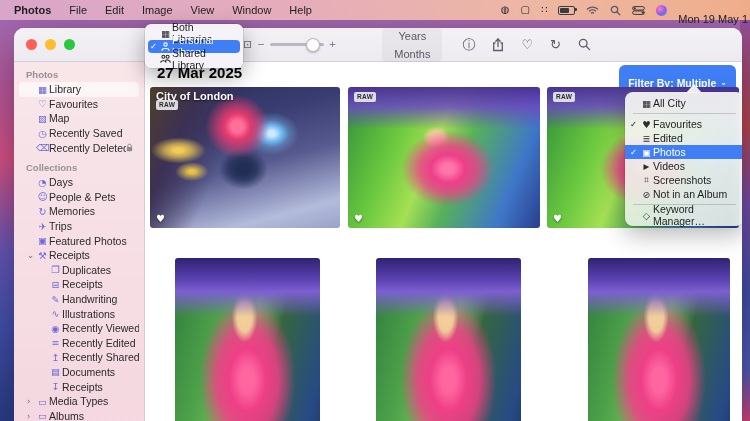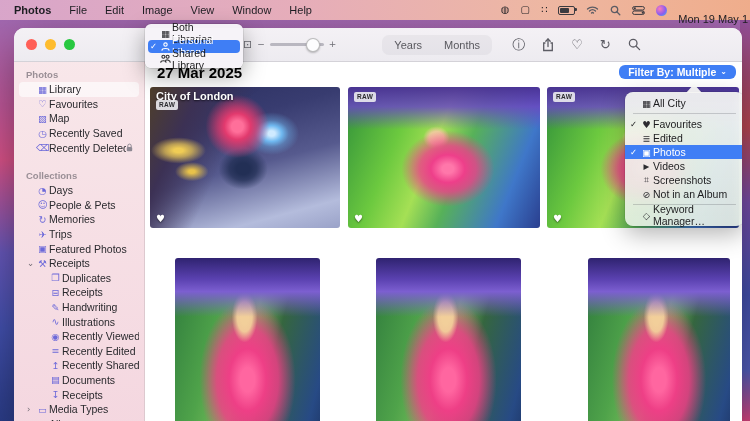--- a/index.html
+++ b/index.html
@@ -28,21 +28,21 @@
   .titlebar{position:absolute;left:0;top:0;width:100%;height:34px;display:flex;align-items:center;
     background:linear-gradient(180deg,#f4f1f5,#edebf0);border-bottom:1px solid #d4d2d8;box-sizing:border-box;}
   .lights{display:flex;gap:8px;padding-left:12px;}
   .light{width:11px;height:11px;border-radius:50%;}
   .light.red{background:#ff5f57;} .light.yellow{background:#febc2e;} .light.green{background:#28c840;}
   .zoomctl{display:flex;align-items:center;gap:5px;margin-left:168px;color:#6d6d74;}
   .glyph{font-family:"DejaVu Sans",sans-serif;line-height:1;}
   .track{position:relative;width:54px;height:3px;background:#b9b7c0;border-radius:2px;}
   .knob{position:absolute;left:36px;top:-5px;width:12px;height:12px;border-radius:50%;
     background:#fdfdfe;border:0.5px solid rgba(0,0,0,.25);box-shadow:0 1px 2px rgba(0,0,0,.25);}
-  .segs{display:flex;align-items:center;margin-left:46px;background:rgba(120,120,130,.08);border-radius:7px;padding:1px;}
+  .segs{display:flex;align-items:center;margin-left:46px;background:rgba(120,120,130,.08);border-radius:7px;padding:1px;flex-direction:column;}
   .seg{font-size:11px;color:#59595f;padding:3px 11px;border-radius:6px;white-space:nowrap;}
   .seg.sel{background:#dbdae2;color:#1d1d1f;font-weight:bold;box-shadow:0 0 1px rgba(0,0,0,.2);}
   .tb-icons{display:flex;align-items:center;gap:17px;margin-left:20px;color:#5c5c64;}
   .tb-ic{font-size:13px;line-height:1;}
   svg.line{stroke:#5c5c64;fill:none;stroke-width:1.3;stroke-linecap:round;}
   
   .sidebar{position:absolute;left:0;top:34px;bottom:0;width:131px;box-sizing:border-box;
     background:linear-gradient(180deg,rgba(248,230,233,.97),rgba(244,214,223,.97));
     border-right:1px solid #ddc9cf;padding-top:4px;font-size:10.5px;color:#29292d;overflow:hidden;}
   .shead{font-size:9.5px;font-weight:bold;color:#9a8f96;padding:3px 0 2px 12px;}
@@ -51,21 +51,21 @@
   .chev{width:9px;font-size:8.5px;color:#6f6a72;flex:0 0 9px;font-family:"DejaVu Sans",sans-serif;}
   .sic{width:13px;flex:0 0 13px;text-align:center;font-size:9.5px;color:#6b68d9;font-family:"DejaVu Sans",sans-serif;}
   .slab{white-space:nowrap;overflow:hidden;}
   .srow.lvl2{padding-left:21px;}
   .lock{margin-left:auto;margin-right:6px;display:flex;}
   
   .content{position:absolute;left:131px;top:34px;right:0;bottom:0;background:#fff;overflow:hidden;}
   .dateh{position:absolute;left:12px;top:2px;font-size:15px;font-weight:bold;color:#000000;}
   .filterbtn{position:absolute;right:6px;top:3px;display:flex;align-items:center;gap:4px;
     background:#3f7ef5;color:#fff;font-size:10.5px;font-weight:bold;border:none;
-    padding:1px 9px;border-radius:6px;font-family:inherit;}
+    padding:12px 9px;border-radius:6px;font-family:inherit;}
   .photo{position:absolute;border-radius:3px;overflow:hidden;}
   .ph-a{background:
     radial-gradient(at 46% 28%,#ff6f9a 0 4%,#e23a6e 9%,rgba(226,58,110,.65) 14%,transparent 22%),
     radial-gradient(at 49% 58%,#222f55 0 5%,rgba(34,47,85,.8) 10%,transparent 18%),
     radial-gradient(at 64% 33%,#cfeaff 0 2%,#6fb8f0 6%,rgba(111,184,240,.4) 10%,transparent 16%),
     radial-gradient(at 15% 45%,#f0cc55 0 2%,rgba(240,204,85,.7) 6%,transparent 12%),
     radial-gradient(at 22% 60%,#e8c24a 0 1.5%,transparent 8%),
     linear-gradient(115deg,#4f3f2a 0%,#3c3154 20%,rgba(60,49,84,0) 42%),
     linear-gradient(345deg,#9aa2c8 0%,#b4bcdc 15%,#565a8e 45%,#383c70 72%,#2c3060 100%);}
   .ph-b{background:
@@ -211,21 +211,21 @@
         <span class="sic">⌫</span>
         <span class="slab">Recently Deleted</span>
         <span class="lock">
           <svg width="7" height="9">
               <path d="M1.8 4 V2.8 a1.7 1.7 0 0 1 3.4 0 V4" fill="none" stroke="#8e8993" stroke-width="1"></path>
               <rect x="0.8" y="4" width="5.4" height="4.2" rx="1" fill="#8e8993"></rect>
             </svg>
         </span>
       </div>
 
-      <div class="shead" style="margin-top:12px;">Collections</div>
+      <div class="shead" style="margin-top:4px;">Collections</div>
 
       <div class="srow">
         <span class="chev"></span>
         <span class="sic">◔</span>
         <span class="slab">Days</span>
       </div>
       <div class="srow">
         <span class="chev"></span>
         <span class="sic">☺</span>
         <span class="slab">People &amp; Pets</span>

